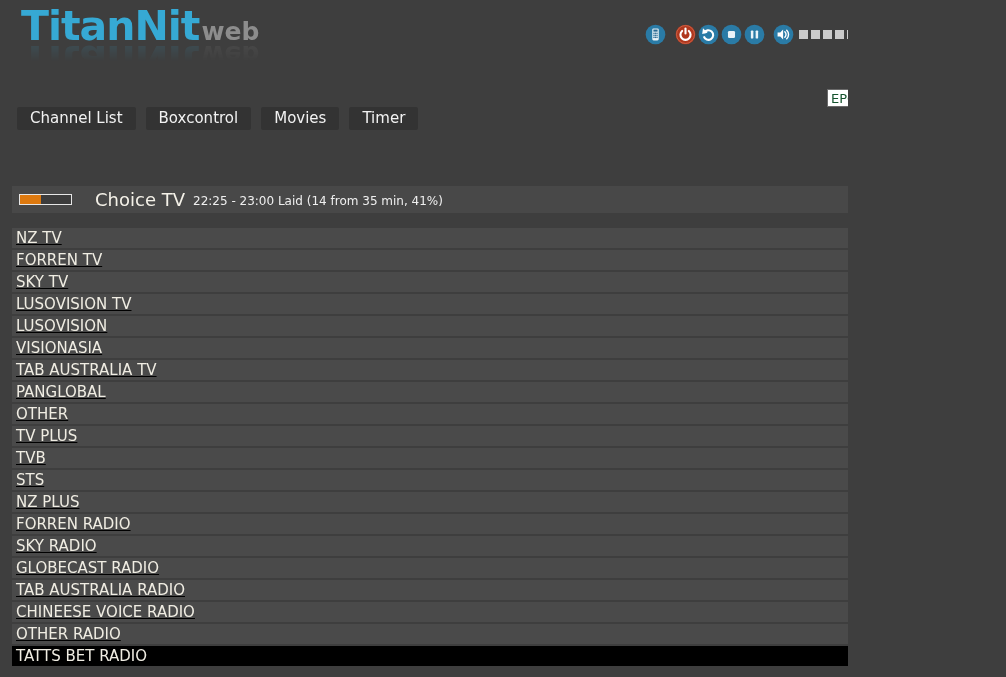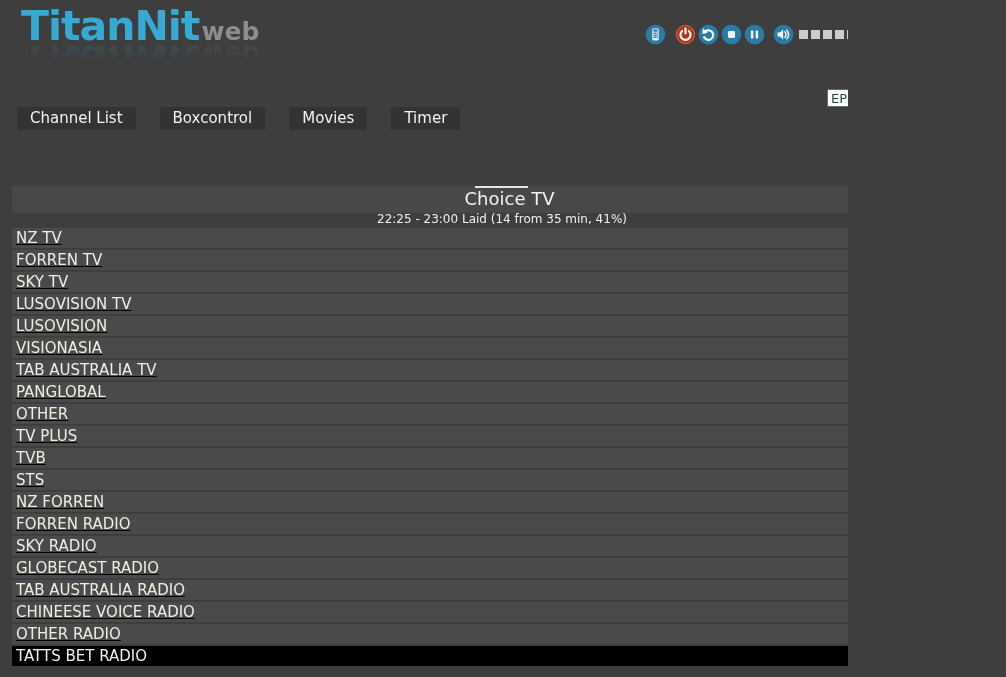--- a/index.html
+++ b/index.html
@@ -27,31 +27,31 @@
     width:20px; height:20px; border-radius:50%;
     background:radial-gradient(circle at 35% 28%, #ff9a88, #e6301c 48%, #8a150a 95%);
   }
   
   .epg-search {
     position:absolute; left:827px; top:89px; width:154px; height:18px;
     background:#fff; color:#14532d; border:1px solid #6a6a6a; font-size:13px;
     font-family:"DejaVu Sans","Liberation Sans",sans-serif; padding:0 3px;
   }
   
-  .btn-row { position:absolute; display:flex; gap:24px; }
+  .btn-row { position:absolute; display:flex; gap:10px; }
   .nav-row { left:17px; top:107px; }
   .filter-row { left:17px; top:141px; }
   .btn {
     background:#333333; color:#f2f2f2; border:none; border-radius:2px;
     font-size:15px; padding:3px 13px; font-family:inherit; cursor:pointer; line-height:17px;
   }
   
   .now {
     position:absolute; left:12px; top:186px; width:972px; height:27px;
-    background:#484848; display:flex; align-items:center;flex-direction:column;
+    background:#484848; display:flex; align-items:center;
   }
   .progress { width:53px; height:11px; border:1px solid #e6e6e6; margin-left:7px; background:#3c3c3c; }
   .progress-fill { height:100%; background:#dd790f; }
   .now-channel { margin-left:23px; font-size:18px; color:#f4f1e8; white-space:nowrap; }
   .now-epg { margin-left:8px; font-size:12px; color:#efefef; padding-top:3px; white-space:nowrap; }
   .now-icons { margin-left:auto; margin-right:5px; display:flex; gap:4px; align-items:center; }
   .ic18 { width:18px; height:18px; display:block; cursor:pointer; }
   
   .list { position:absolute; left:12px; top:228px;text-decoration:underline; }
   .row { display:flex; height:20px; margin-bottom:2px; }
@@ -518,21 +518,21 @@
             <line x1="2.6" y1="7.4" x2="9.4" y2="7.4"></line>
                 <line x1="2.6" y1="9.4" x2="6.5" y2="9.4"></line>
           </g>
           <rect x="7" y="7" width="8" height="8" fill="#7fc97f" stroke="#fafafa" stroke-width="1"></rect>
           <rect x="8.6" y="8.6" width="4.8" height="4.8" fill="#55a855"></rect>
         </svg>
       </span>
     </div>
   </div>
       <div class="row">
-    <div class="row-name">NZ FORREN</div>
+    <div class="row-name">NZ PLUS</div>
     <div class="row-icons">
       <span class="slot">
             <svg class="ic16" viewBox="0 0 16 16">
     <path d="M2.4 11.2 A5.6 5.6 0 0 1 13.6 11.2" fill="none" stroke="#e5822b" stroke-width="2.4"></path>
     <path d="M5.5 11.2 A2.5 2.5 0 0 1 10.5 11.2" fill="none" stroke="#e5822b" stroke-width="2.2"></path>
     <circle cx="8" cy="10.8" r="1.1" fill="#f5f5f5"></circle>
     <path d="M8 10.8 L6.2 15.2 L9.8 15.2 Z" fill="#cfcfcf"></path>
   </svg>
           </span>
       <span class="slot">

